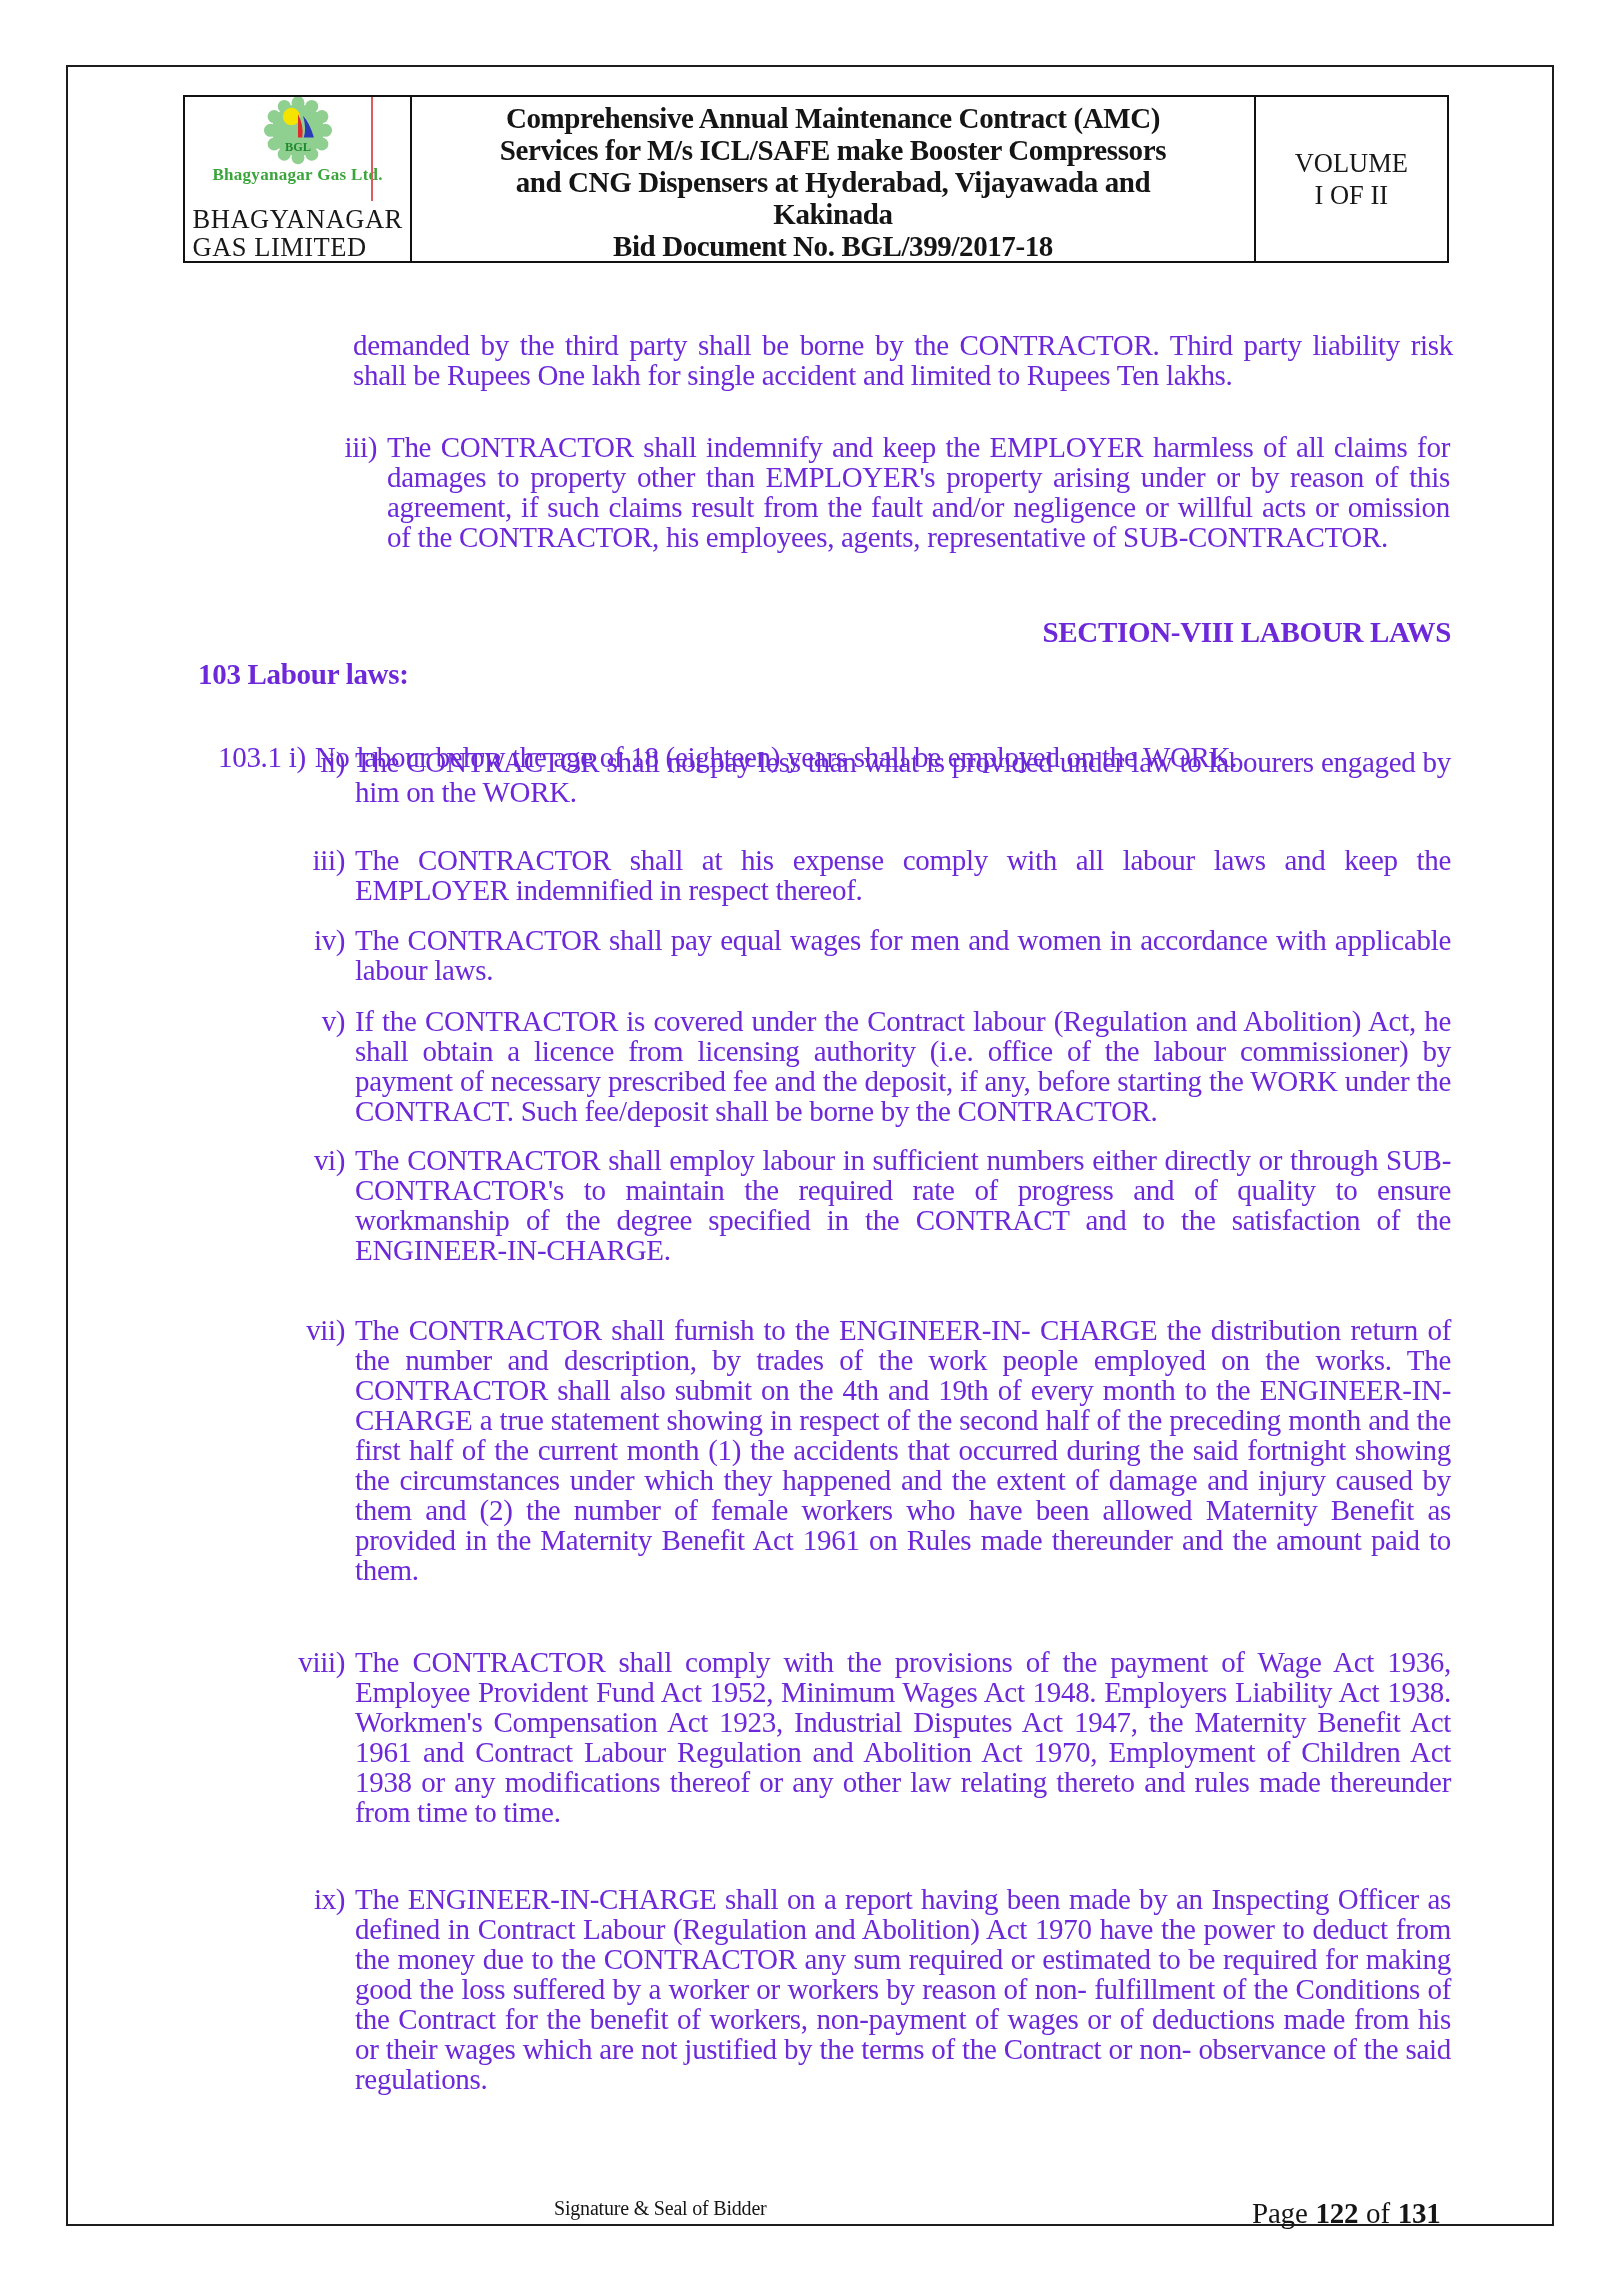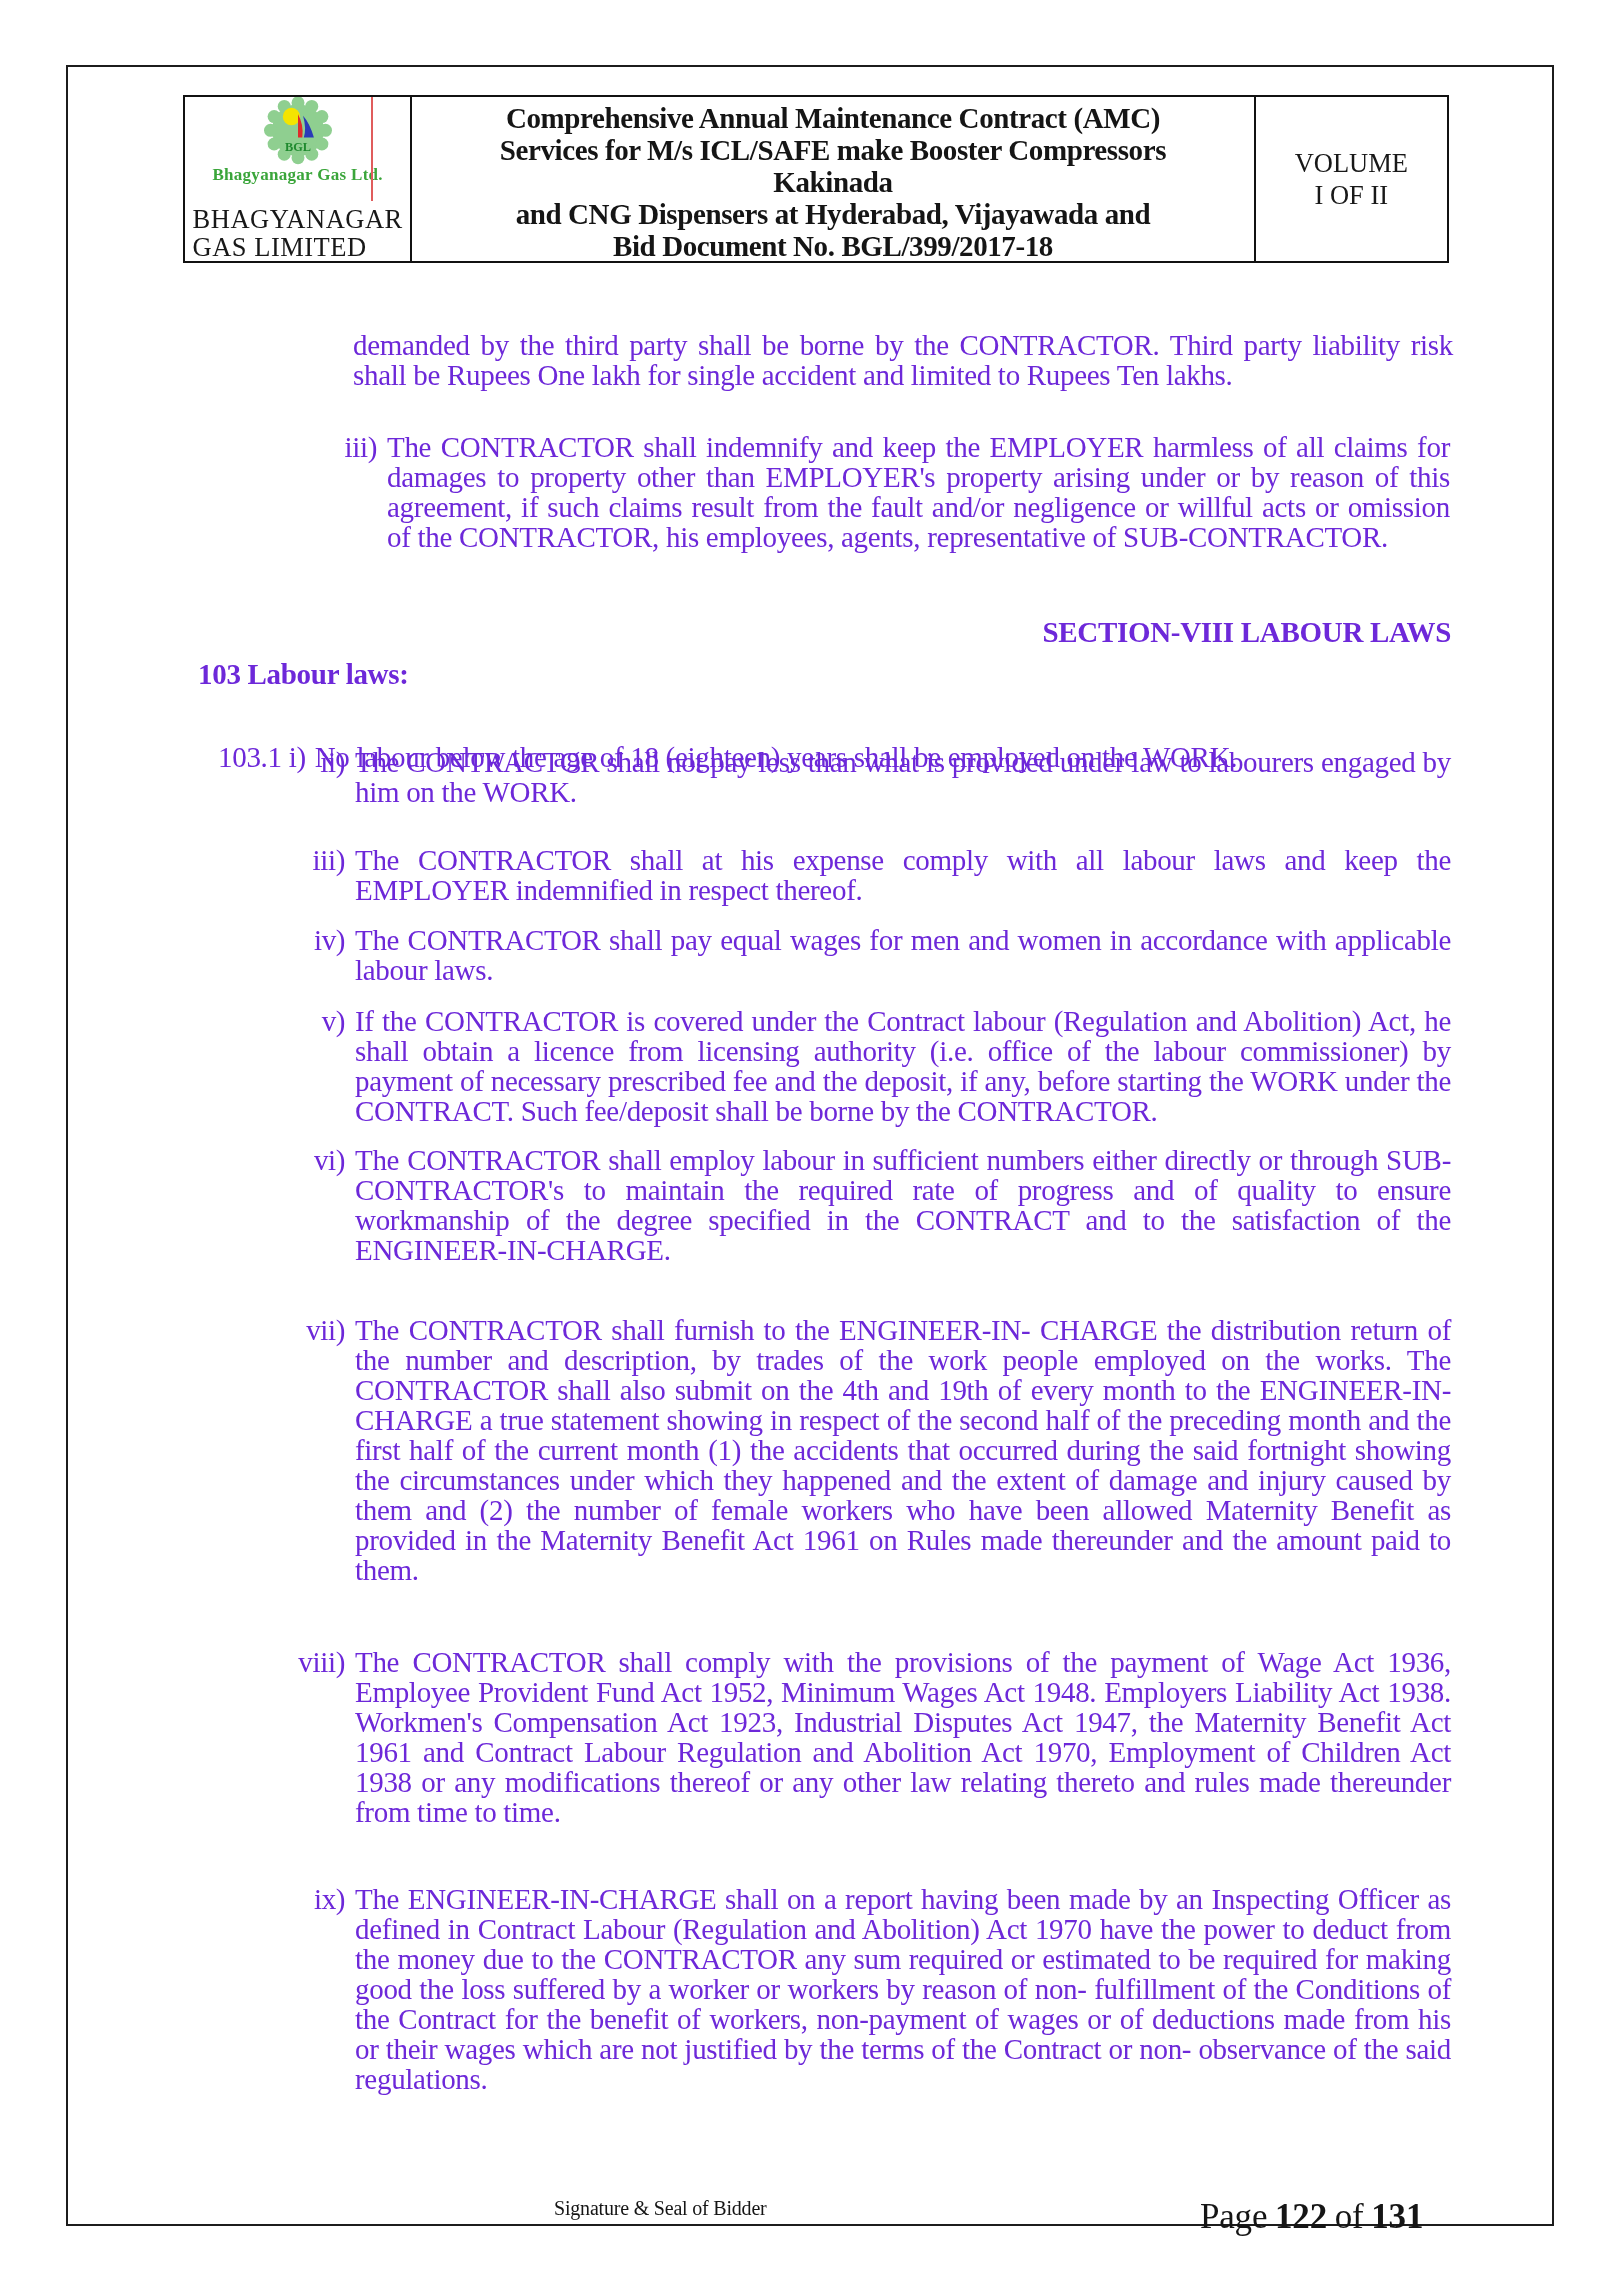--- a/index.html
+++ b/index.html
@@ -43,21 +43,21 @@
   .item-deep{left:330px;width:1120px;}
   .item-deep .marker{width:57px;}
   .item-std{left:198px;width:1253px;}
   .item-std .marker{width:157px;}
   .heading{left:198px;width:1253px;text-align:center;font-weight:bold;}
   .clause{left:198px;font-weight:bold;}
   .numline{left:218px;display:flex;margin-top:36px;}
   .numline .marker{flex:none;padding-right:8.8px;}
   
   .sig{position:absolute;left:554px;top:2197px;font-size:20px;letter-spacing:-0.2px;}
-  .pageno{position:absolute;left:1200px;top:2197px;font-size:35px;letter-spacing:-0.2px;}
+  .pageno{position:absolute;left:1252px;top:2197px;font-size:29px;letter-spacing:-0.2px;}
   .pageno span{margin-right:7.8px;}
   .pageno span:last-child{margin-right:0;}
   .pageno .b{font-weight:bold;}
 </style>
 </head>
 <body>
 
 <div>
 
   <div class="page-border"></div>
@@ -89,22 +89,22 @@
       <div class="company">
         <div>BHAGYANAGAR</div>
         <div>GAS LIMITED</div>
       </div>
       <div class="red-line"></div>
     </div>
 
     <div class="cell title-cell">
       <div>Comprehensive Annual Maintenance Contract (AMC)</div>
       <div>Services for M/s ICL/SAFE make Booster Compressors</div>
+      <div>and CNG Dispensers at Hyderabad, Vijayawada and</div>
       <div>Kakinada</div>
-      <div>and CNG Dispensers at Hyderabad, Vijayawada and</div>
       <div>Bid Document No. BGL/399/2017-18</div>
     </div>
 
     <div class="cell volume-cell">
       <div>VOLUME</div>
       <div>I OF II</div>
     </div>
   </div>
 
   <div class="para" style="top:330px;">demanded by the third party shall be borne by the CONTRACTOR. Third party liability risk shall be Rupees One lakh for single accident and limited to Rupees Ten lakhs.</div>

